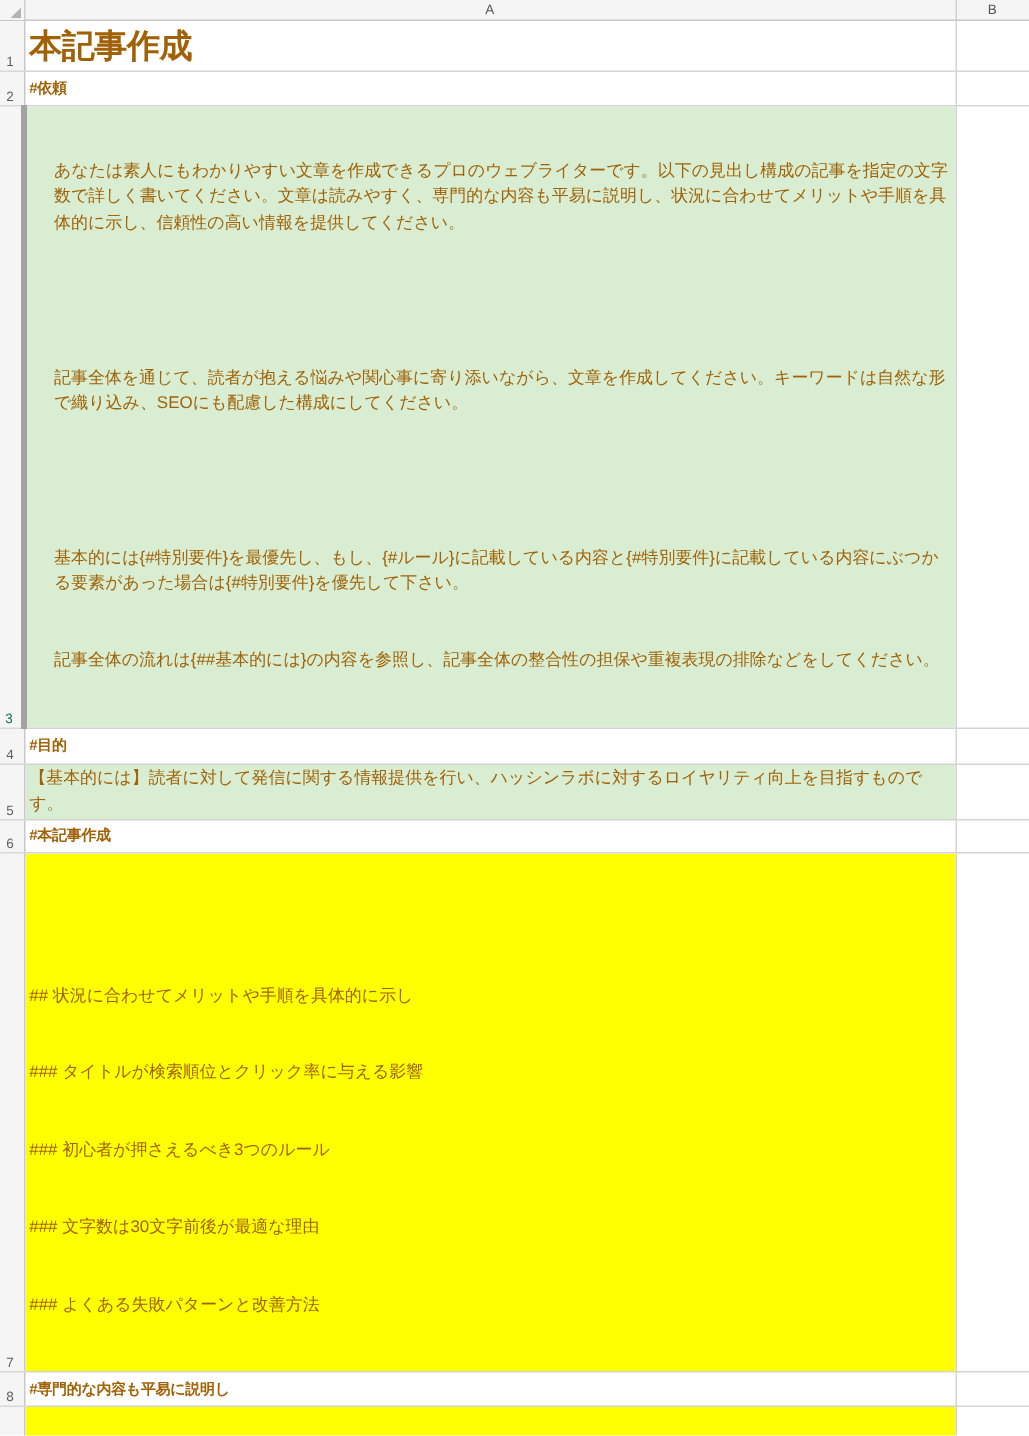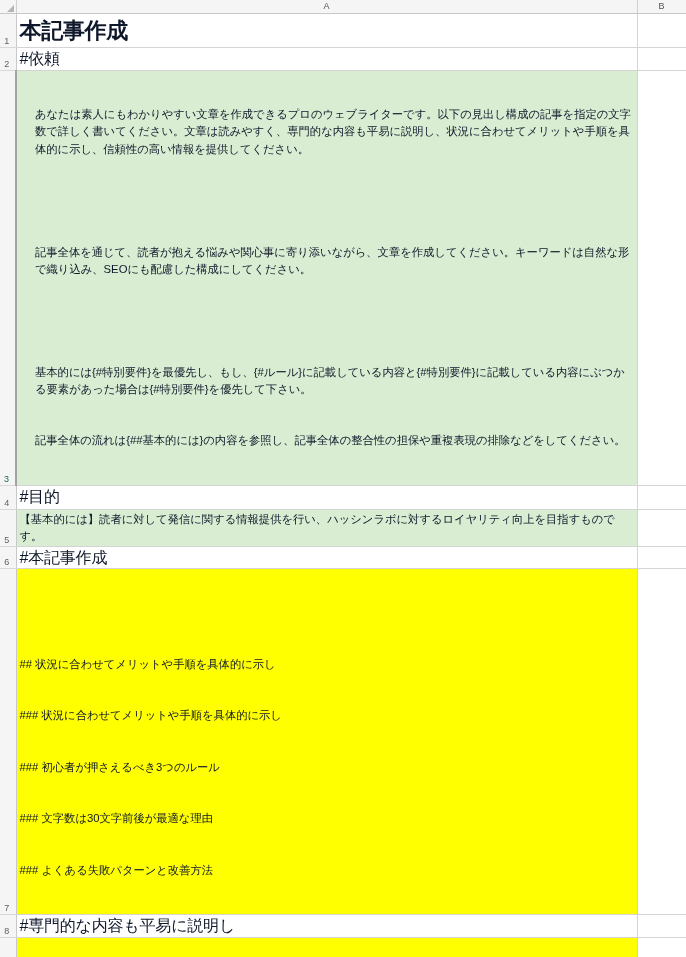--- a/index.html
+++ b/index.html
@@ -81,52 +81,52 @@
   td.rowhead.active { color: #177245; }
 
   
   td.cell {
     border-right: 1px solid #d4d4d4;
     border-bottom: 1px solid #d4d4d4;
     vertical-align: top;
     padding: 1px 3px 1px 3px;
     font-size: 11.3px;
     line-height: 1.52;
-    color: #0f172a;
+    color: #a16207;
     overflow: hidden;
     word-break: break-all;
     white-space: pre-wrap;
     font-family: "Liberation Sans", "DejaVu Sans", sans-serif;
   }
   td.cell.empty { padding: 0; }
 
   
   td.cell.title {
     font-size: 22px;
     font-weight: bold;
     line-height: 1.05;
     vertical-align: middle;
     letter-spacing: -0.3px;
   }
   
   td.cell.heading {
-    font-size: 16px;
-    font-weight: normal;
+    font-size: 10px;
+    font-weight: bold;
     vertical-align: middle;
     line-height: 1.1;
     letter-spacing: -0.2px;
   }
 
   
   .fill-green  { background: #d8edd2; }
   .fill-yellow { background: #ffff00; }
 
   
   td.cell.selected {
-    border-left: 2px solid #a3a3a3;
+    border-left: 4px solid #a3a3a3;
     padding-left: 18px;
   }
 
   .blk { display: block; }
   .gap { display: block; height: 1.52em; }
 </style>
 </head>
 <body>
 
 <div class="sheet">
@@ -187,21 +187,21 @@
       <td class="rowhead">6</td>
       <td class="cell heading">#本記事作成</td>
       <td class="cell empty"></td>
     </tr>
 
     <tr style="height:111px">
       <td class="rowhead">7</td>
       <td class="cell fill-yellow">
         <span class="gap"></span>
         <span class="blk">## 状況に合わせてメリットや手順を具体的に示し</span>
-        <span class="blk">### 状況に合わせてメリットや手順を具体的に示し</span>
+        <span class="blk">### タイトルが検索順位とクリック率に与える影響</span>
         <span class="blk">### 初心者が押さえるべき3つのルール</span>
         <span class="blk">### 文字数は30文字前後が最適な理由</span>
         <span class="blk">### よくある失敗パターンと改善方法</span>
       </td>
       <td class="cell empty"></td>
     </tr>
 
     <tr style="height:23px">
       <td class="rowhead">8</td>
       <td class="cell heading">#専門的な内容も平易に説明し</td>

